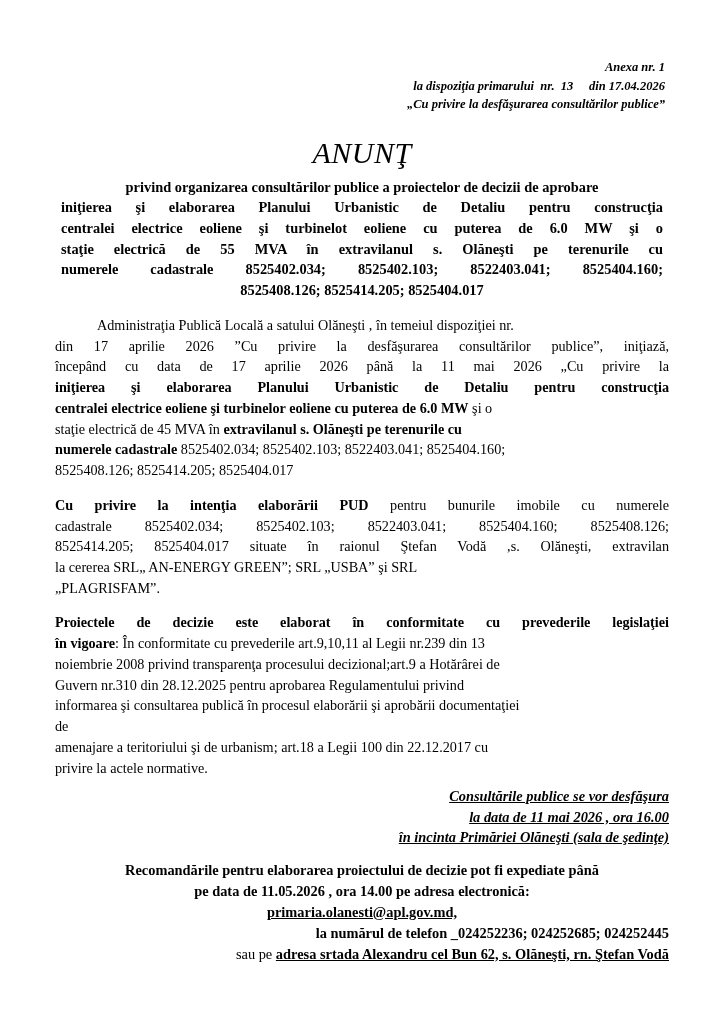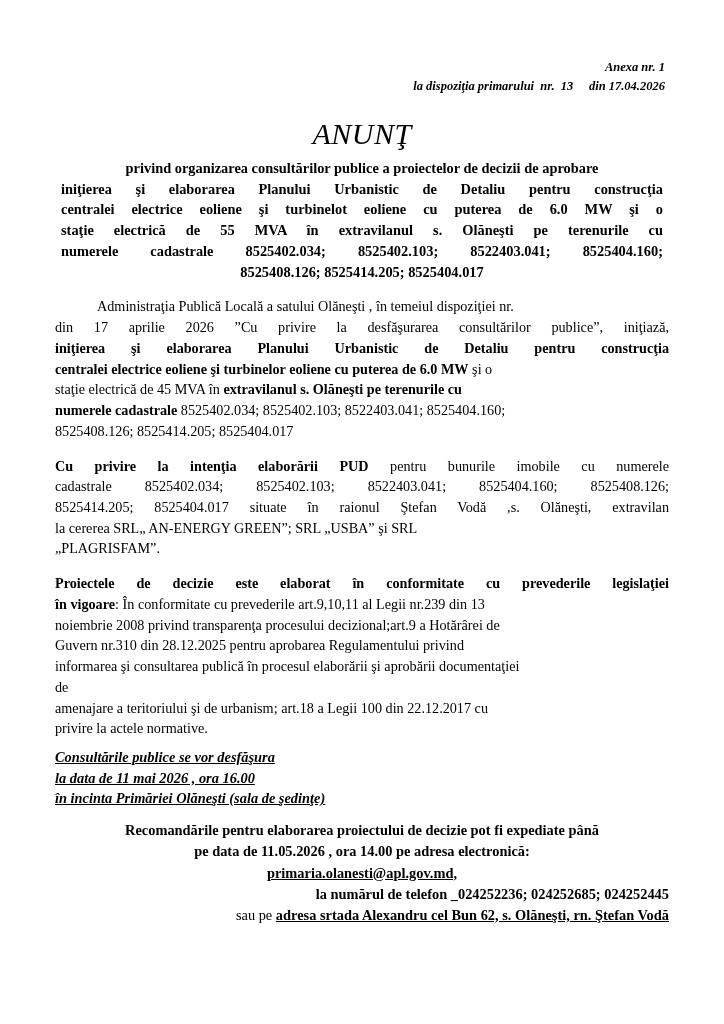--- a/index.html
+++ b/index.html
@@ -80,21 +80,21 @@
     display: block;
     text-align: justify;
     text-align-last: justify;
   }
   .indent { padding-left: 42px; }
   b, .b { font-weight: bold; }
   .u { text-decoration: underline; }
 
   
   .consult-block {
-    text-align: left;
+    text-align: right;
     font-weight: bold;
     font-style: italic;
     font-size: 14.4px;
     line-height: 1.42;
     margin-top: 8px;
   }
   .consult-block span {
     text-decoration: underline;
     display: inline-block;
   }
@@ -110,36 +110,38 @@
   .recom-block .rl { display: block; text-align: right; }
 </style>
 </head>
 <body>
 
 <div class="page">
 
   <div class="header-block">
     <span class="hdr-line">Anexa nr. 1</span>
     <span class="hdr-line">la dispoziţia primarului  nr.  13     din 17.04.2026</span>
+    <span class="hdr-line">„Cu privire la desfăşurarea consultărilor publice”</span>
   </div>
 
   <div class="doc-title">ANUNŢ</div>
 
   <div class="subtitle">
     <span class="line-c">privind organizarea consultărilor publice a proiectelor de decizii de aprobare</span>
     <span class="line-j">iniţierea şi elaborarea Planului Urbanistic de Detaliu pentru construcţia</span>
     <span class="line-j">centralei  electrice eoliene şi  turbinelot eoliene  cu  puterea de 6.0 MW şi o</span>
     <span class="line-j">staţie electrică  de 55 MVA în  extravilanul s. Olăneşti pe terenurile  cu</span>
     <span class="line-j">numerele  cadastrale  8525402.034; 8525402.103; 8522403.041; 8525404.160;</span>
     <span class="line-c">8525408.126; 8525414.205; 8525404.017</span>
   </div>
 
   <div class="para">
     <span class="ln indent">Administraţia Publică Locală a satului  Olăneşti , în temeiul dispoziţiei nr.</span>
     <span class="ln-j">din  17  aprilie  2026  ”Cu privire la desfăşurarea consultărilor publice”, iniţiază,</span>
+    <span class="ln-j">începând cu data de  17 aprilie  2026  până  la  11 mai 2026  „Cu  privire  la</span>
     <span class="ln-j b">iniţierea  şi  elaborarea  Planului  Urbanistic  de  Detaliu  pentru  construcţia</span>
     <span class="ln"><b>centralei  electrice eoliene şi  turbinelor  eoliene  cu  puterea de 6.0 MW</b><span> şi o</span></span>
     <span class="ln"><span>staţie electrică  de 45 MVA în </span><b>extravilanul s. Olăneşti pe terenurile  cu</b></span>
     <span class="ln"><b>numerele  cadastrale</b><span>  8525402.034; 8525402.103; 8522403.041; 8525404.160;</span></span>
     <span class="ln">8525408.126; 8525414.205; 8525404.017</span>
   </div>
 
   <div class="para">
     <span class="ln-j"><b>Cu  privire  la intenţia elaborării PUD</b><span> pentru bunurile   imobile  cu  numerele</span></span>
     <span class="ln-j">cadastrale  8525402.034; 8525402.103; 8522403.041; 8525404.160; 8525408.126;</span>

